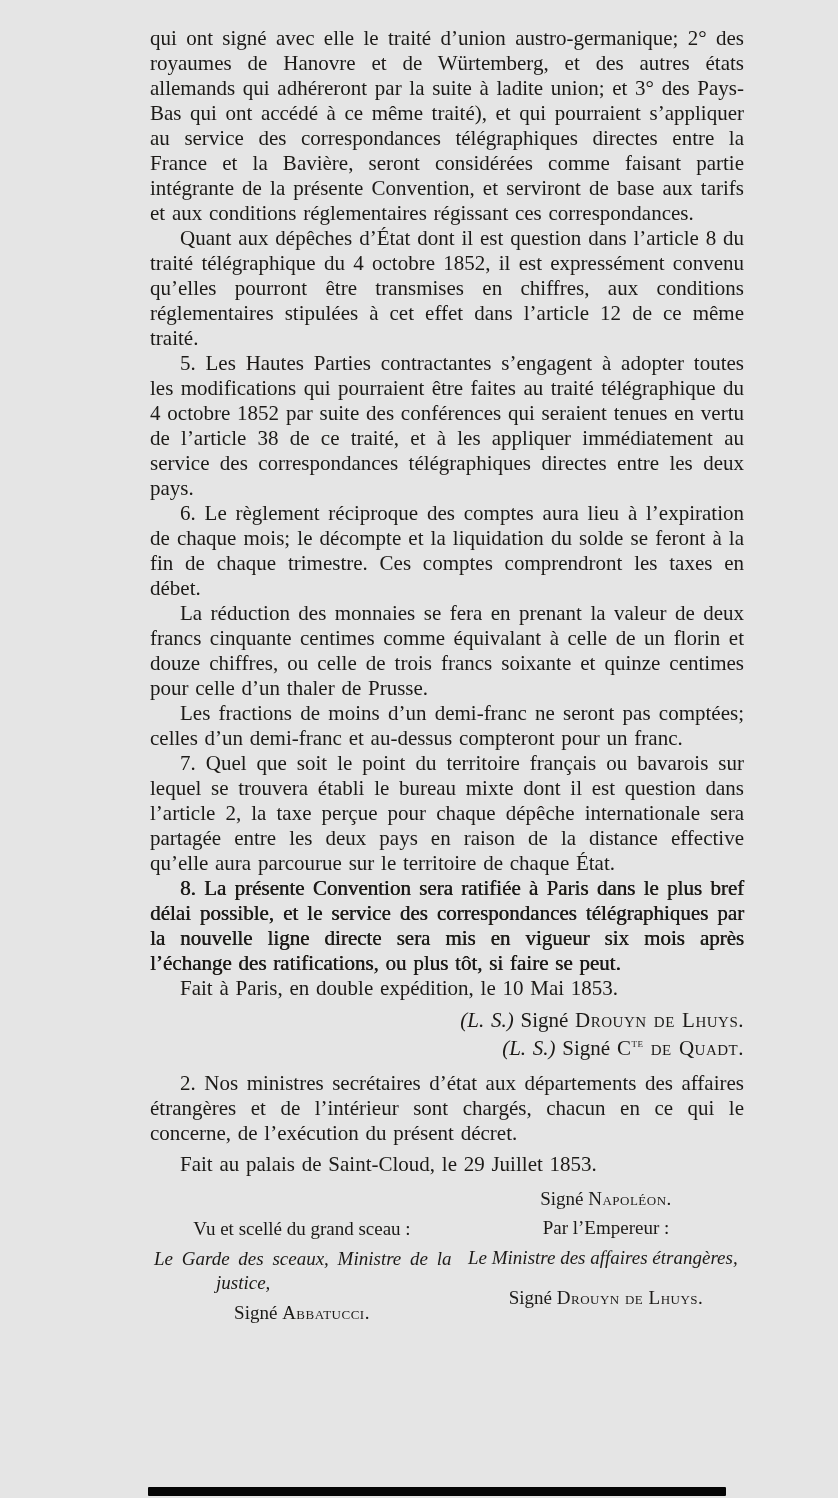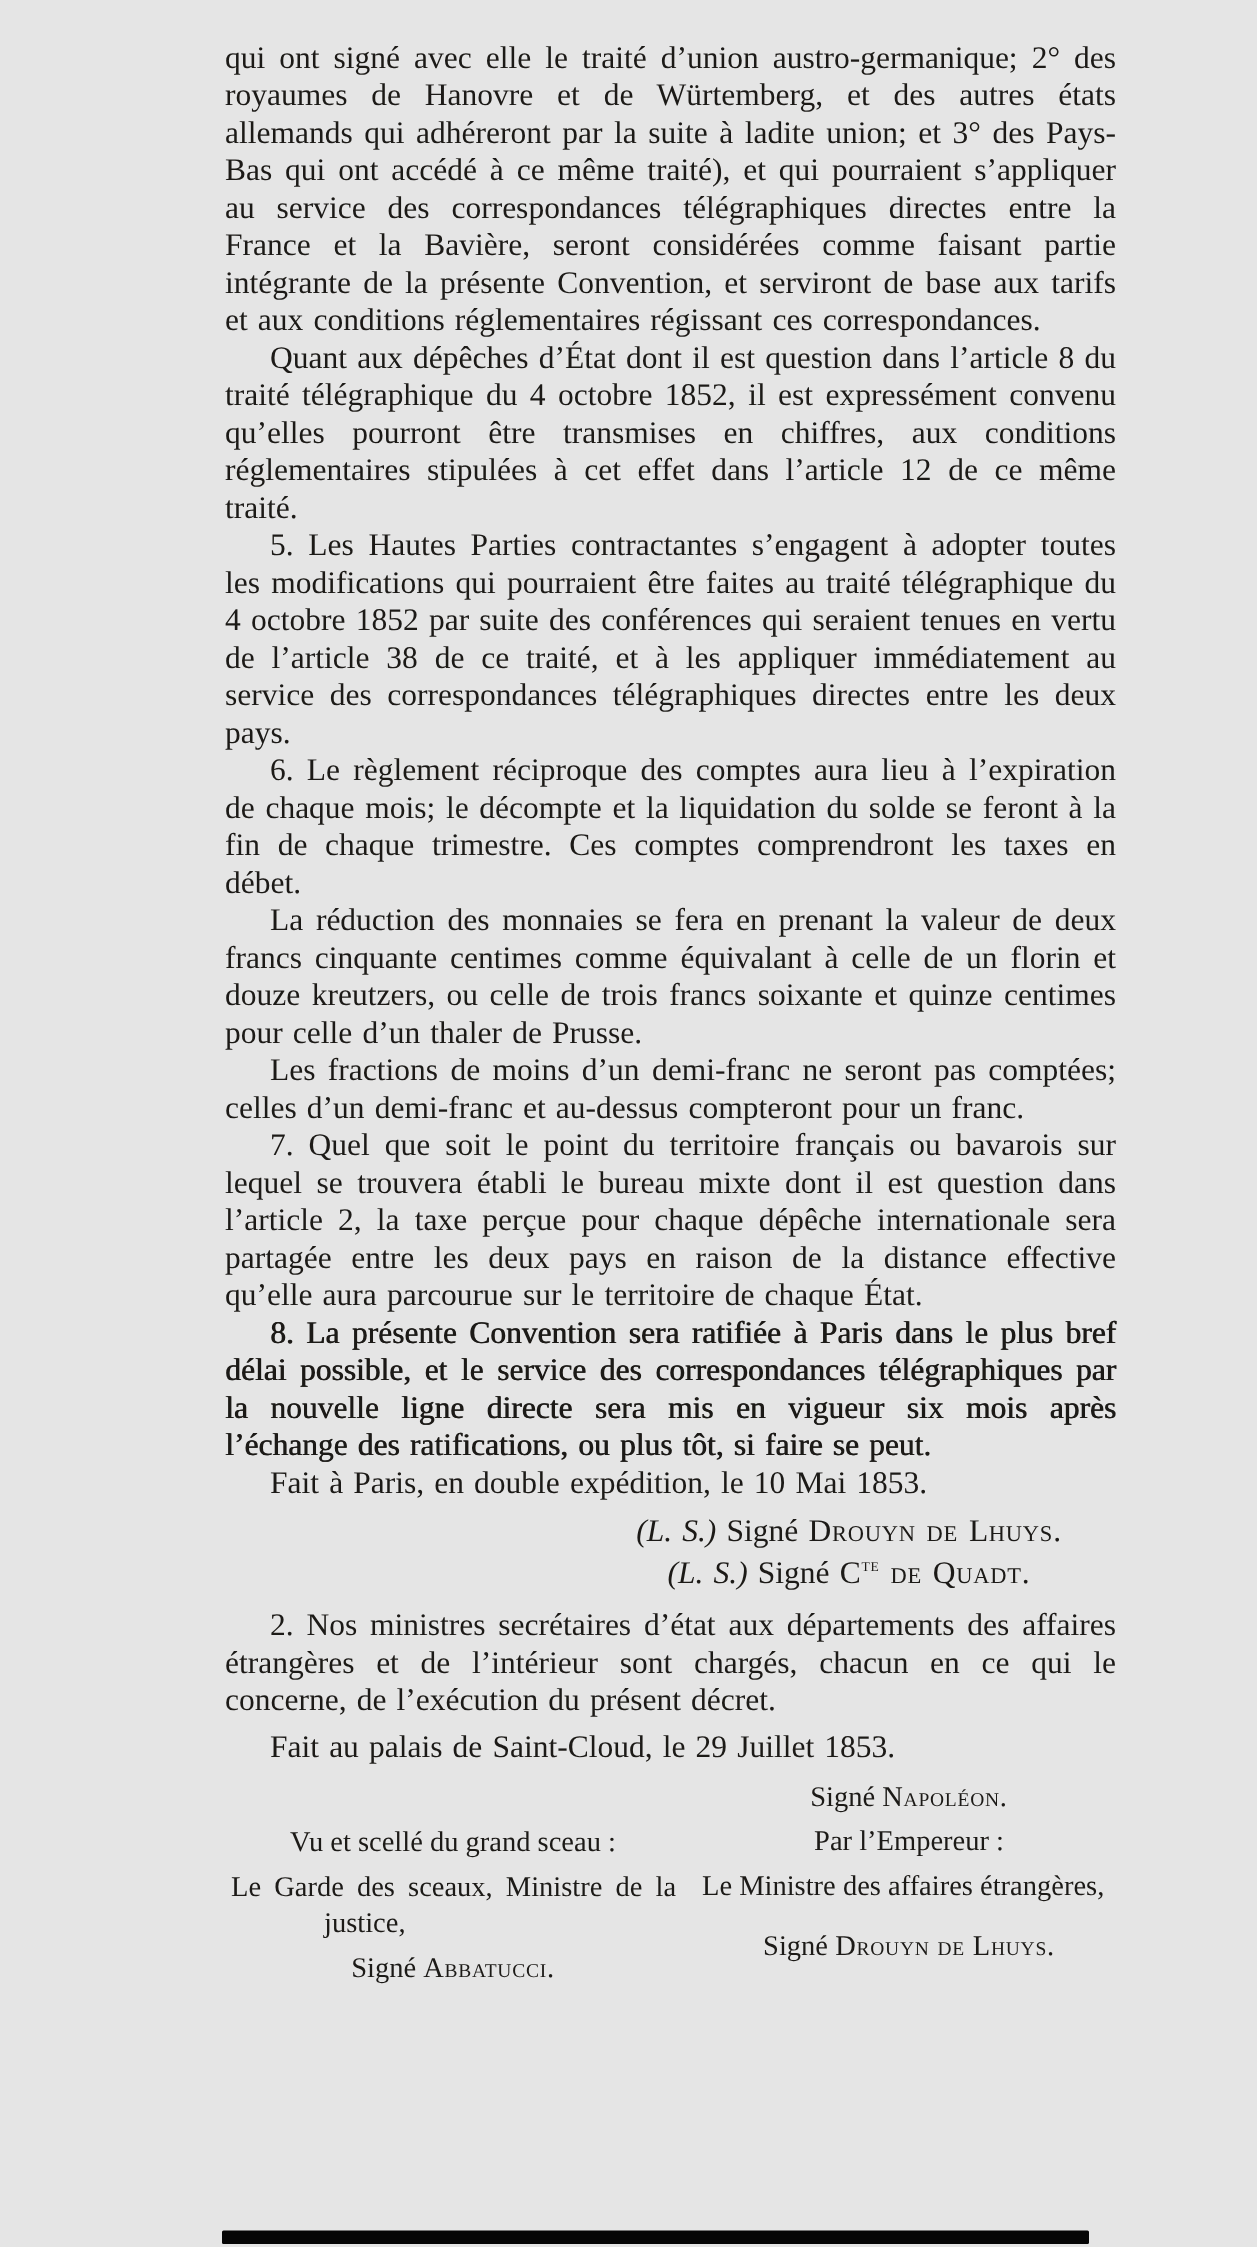--- a/index.html
+++ b/index.html
@@ -23,21 +23,21 @@
     word-spacing: 1.5px;
   }
   p.para { margin: 0; }
   p.indent { text-indent: 30px; }
   p.heavy { text-shadow: 0.45px 0 0 currentColor; }
   .smallcaps { font-variant: small-caps; letter-spacing: 0.5px; }
   .seal { font-style: italic; }
   sup { font-size: 0.6em; vertical-align: super; line-height: 0; }
   .sig-block {
     margin: 5px 0 4px 238px;
-    text-align: center;
+    text-align: right;
     text-indent: 0;
   }
   .sig-line { line-height: 28px; white-space: nowrap; }
   .decree-para { margin-top: 9px !important; }
   .decree-dateline { margin-top: 6px !important; }
   .attestation {
     display: flex;
     margin-top: 10px;
     font-size: 19px;
     line-height: 24px;
@@ -48,20 +48,21 @@
     width: 296px;
     margin-left: 4px;
     padding-top: 30px;
   }
   .col-right {
     width: 276px;
     margin-left: 18px;
   }
   .attn-center { text-align: center; }
   .attn-title {
+    font-style: italic;
     margin-top: 6px;
   }
   .col-left .attn-title {
     padding-left: 62px;
     text-indent: -62px;
     width: 270px;
     word-spacing: 4px;
   }
   .col-right .attn-title { text-align: left; white-space: nowrap; }
   .attn-sig { margin-top: 6px; text-align: center; }
@@ -80,21 +81,21 @@
 </head>
 <body>
 
 <div class="page">
   <div class="text-block">
 
     <p class="para">qui ont signé avec elle le traité d’union austro-germanique; 2° des royaumes de Hanovre et de Würtemberg, et des autres états allemands qui adhéreront par la suite à ladite union; et 3° des Pays-Bas qui ont accédé à ce même traité), et qui pourraient s’appliquer au service des correspondances télégraphiques directes entre la France et la Bavière, seront considérées comme faisant partie intégrante de la présente Convention, et serviront de base aux tarifs et aux conditions réglementaires régissant ces correspondances.</p>
     <p class="para indent">Quant aux dépêches d’État dont il est question dans l’article 8 du traité télégraphique du 4 octobre 1852, il est expressément convenu qu’elles pourront être transmises en chiffres, aux conditions réglementaires stipulées à cet effet dans l’article 12 de ce même traité.</p>
     <p class="para indent">5. Les Hautes Parties contractantes s’engagent à adopter toutes les modifications qui pourraient être faites au traité télégraphique du 4 octobre 1852 par suite des conférences qui seraient tenues en vertu de l’article 38 de ce traité, et à les appliquer immédiatement au service des correspondances télégraphiques directes entre les deux pays.</p>
     <p class="para indent">6. Le règlement réciproque des comptes aura lieu à l’expiration de chaque mois; le décompte et la liquidation du solde se feront à la fin de chaque trimestre. Ces comptes comprendront les taxes en débet.</p>
-    <p class="para indent">La réduction des monnaies se fera en prenant la valeur de deux francs cinquante centimes comme équivalant à celle de un florin et douze kreutzers, ou celle de trois francs soixante et quinze centimes pour celle d’un thaler de Prusse.</p>
+    <p class="para indent">La réduction des monnaies se fera en prenant la valeur de deux francs cinquante centimes comme équivalant à celle de un florin et douze chiffres, ou celle de trois francs soixante et quinze centimes pour celle d’un thaler de Prusse.</p>
     <p class="para indent">Les fractions de moins d’un demi-franc ne seront pas comptées; celles d’un demi-franc et au-dessus compteront pour un franc.</p>
     <p class="para indent">7. Quel que soit le point du territoire français ou bavarois sur lequel se trouvera établi le bureau mixte dont il est question dans l’article 2, la taxe perçue pour chaque dépêche internationale sera partagée entre les deux pays en raison de la distance effective qu’elle aura parcourue sur le territoire de chaque État.</p>
     <p class="para indent heavy">8. La présente Convention sera ratifiée à Paris dans le plus bref délai possible, et le service des correspondances télégraphiques par la nouvelle ligne directe sera mis en vigueur six mois après l’échange des ratifications, ou plus tôt, si faire se peut.</p>
     <p class="para indent">Fait à Paris, en double expédition, le 10 Mai 1853.</p>
 
     <div class="sig-block">
       <div class="sig-line">
         <span class="seal">(L. S.)</span>
         <span>Signé</span>
         <span class="smallcaps">Drouyn de Lhuys.</span>

